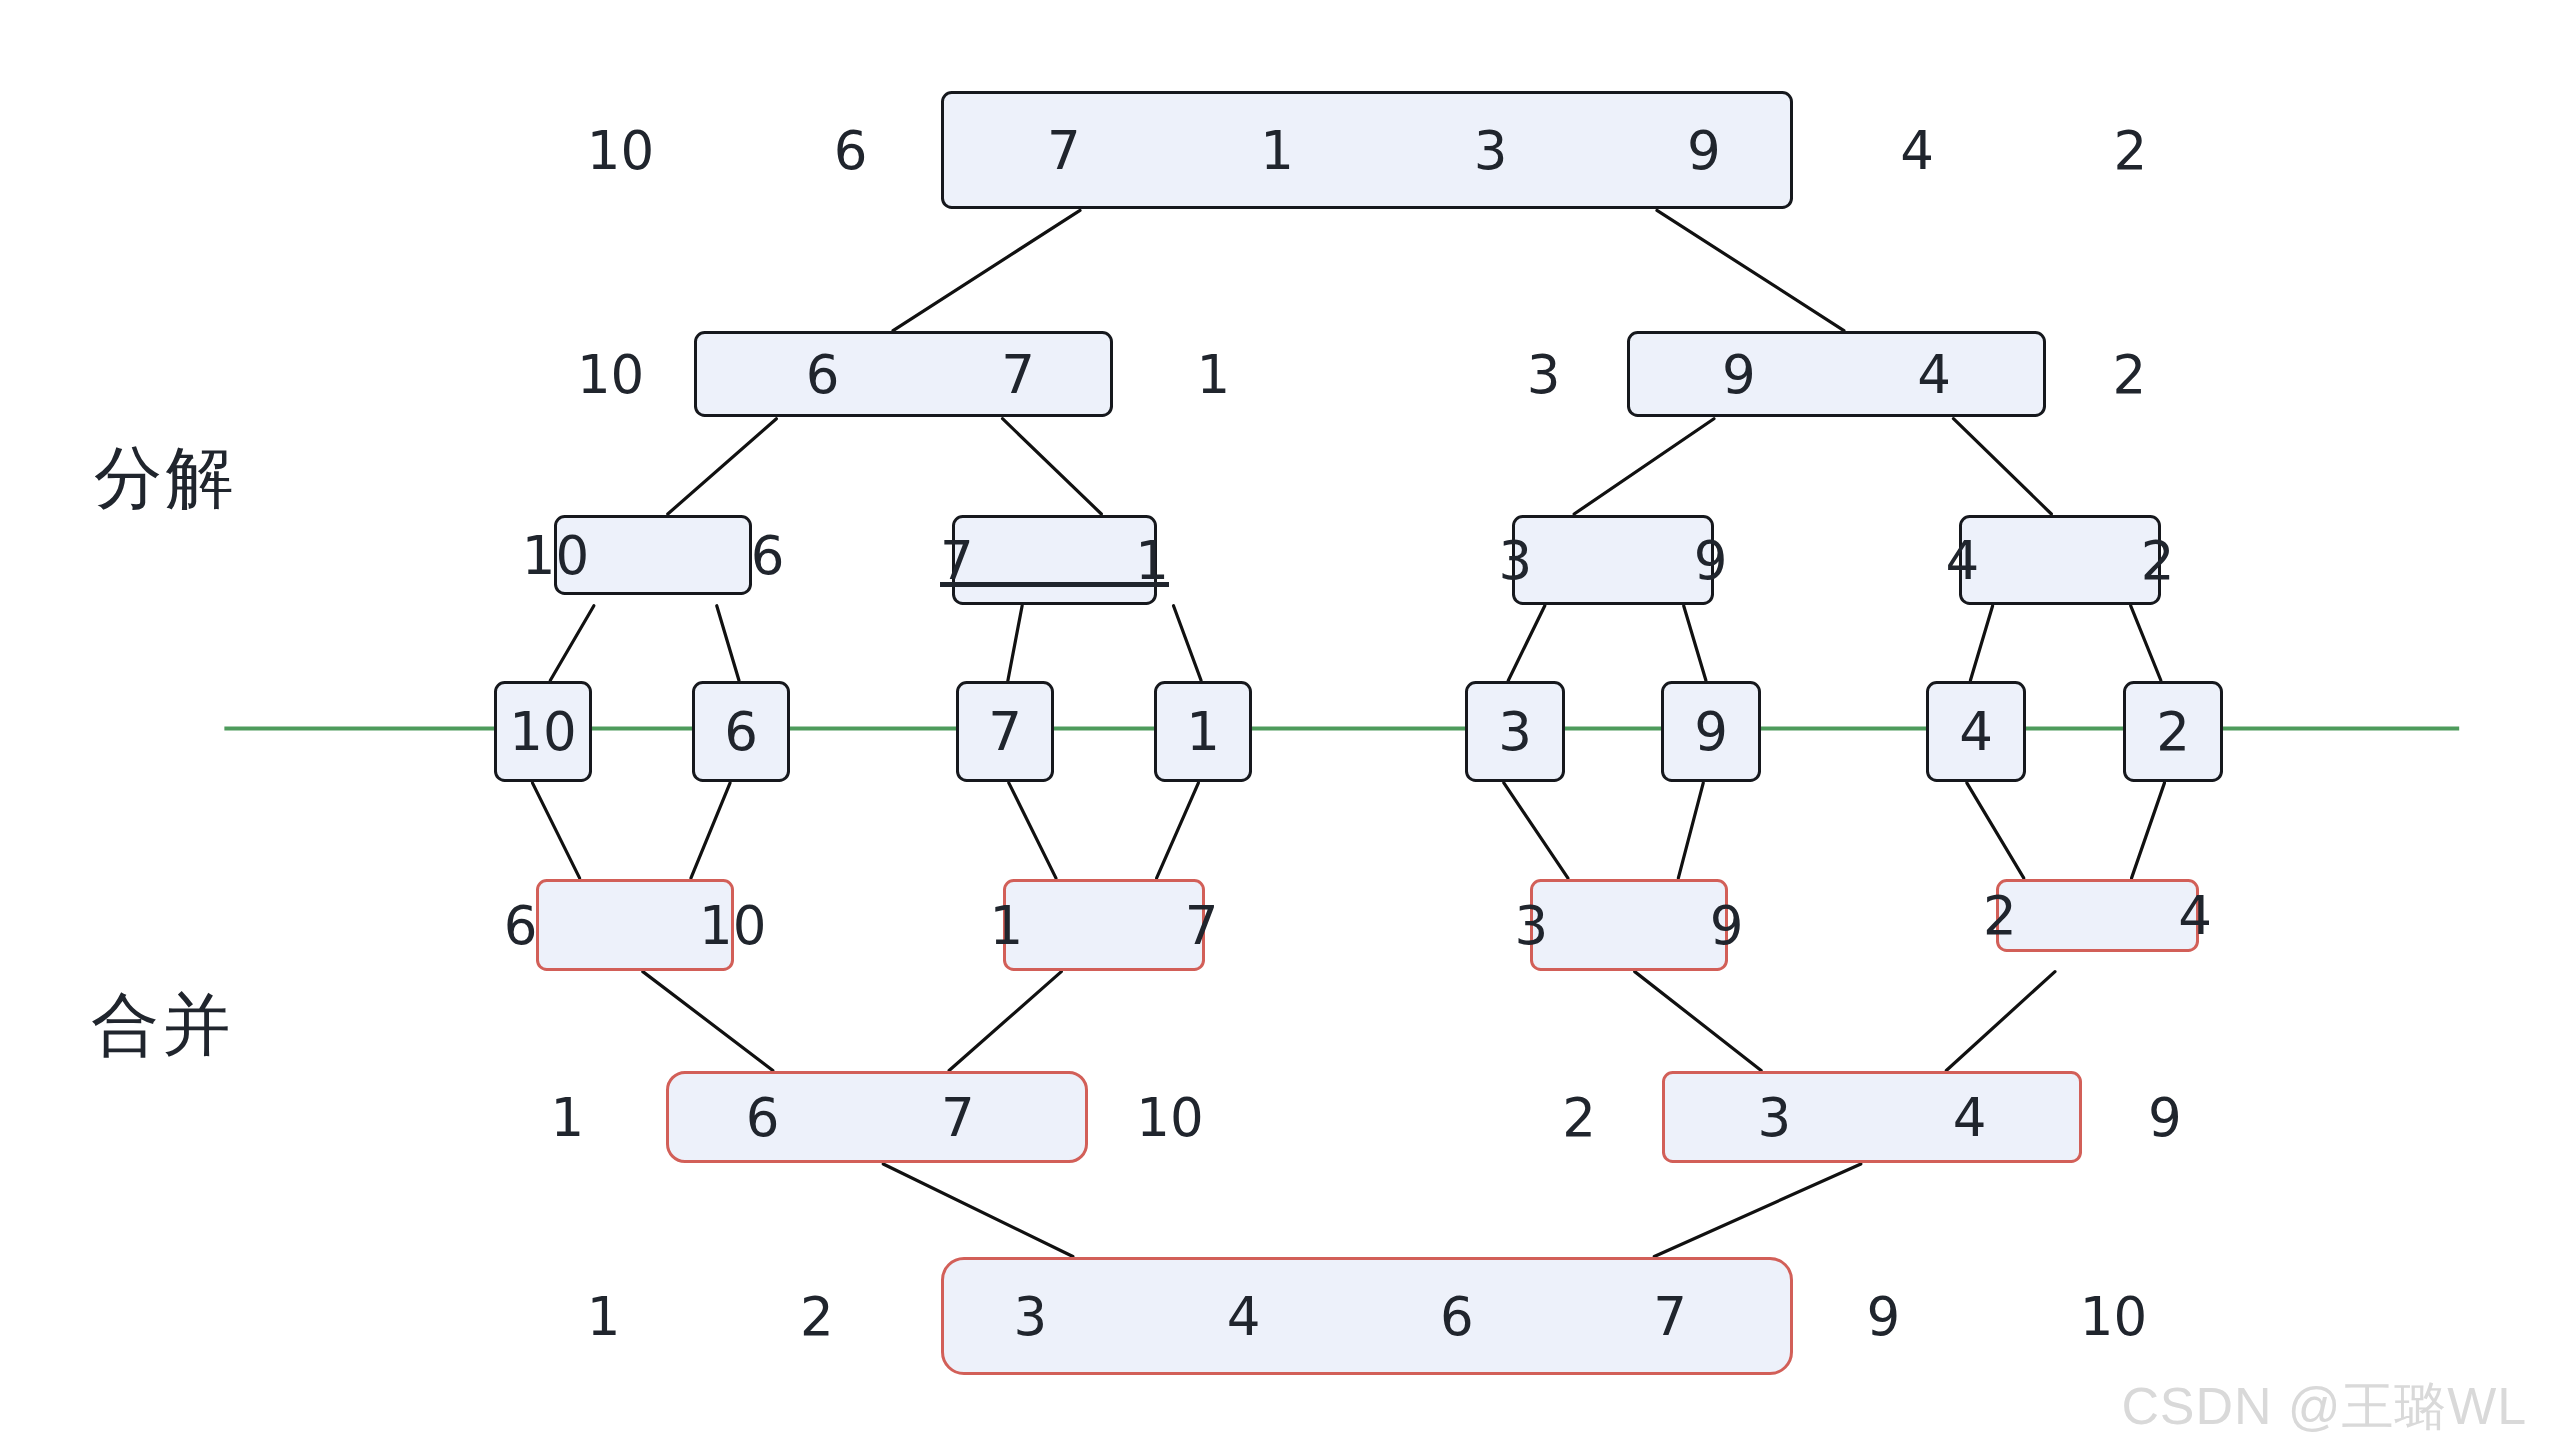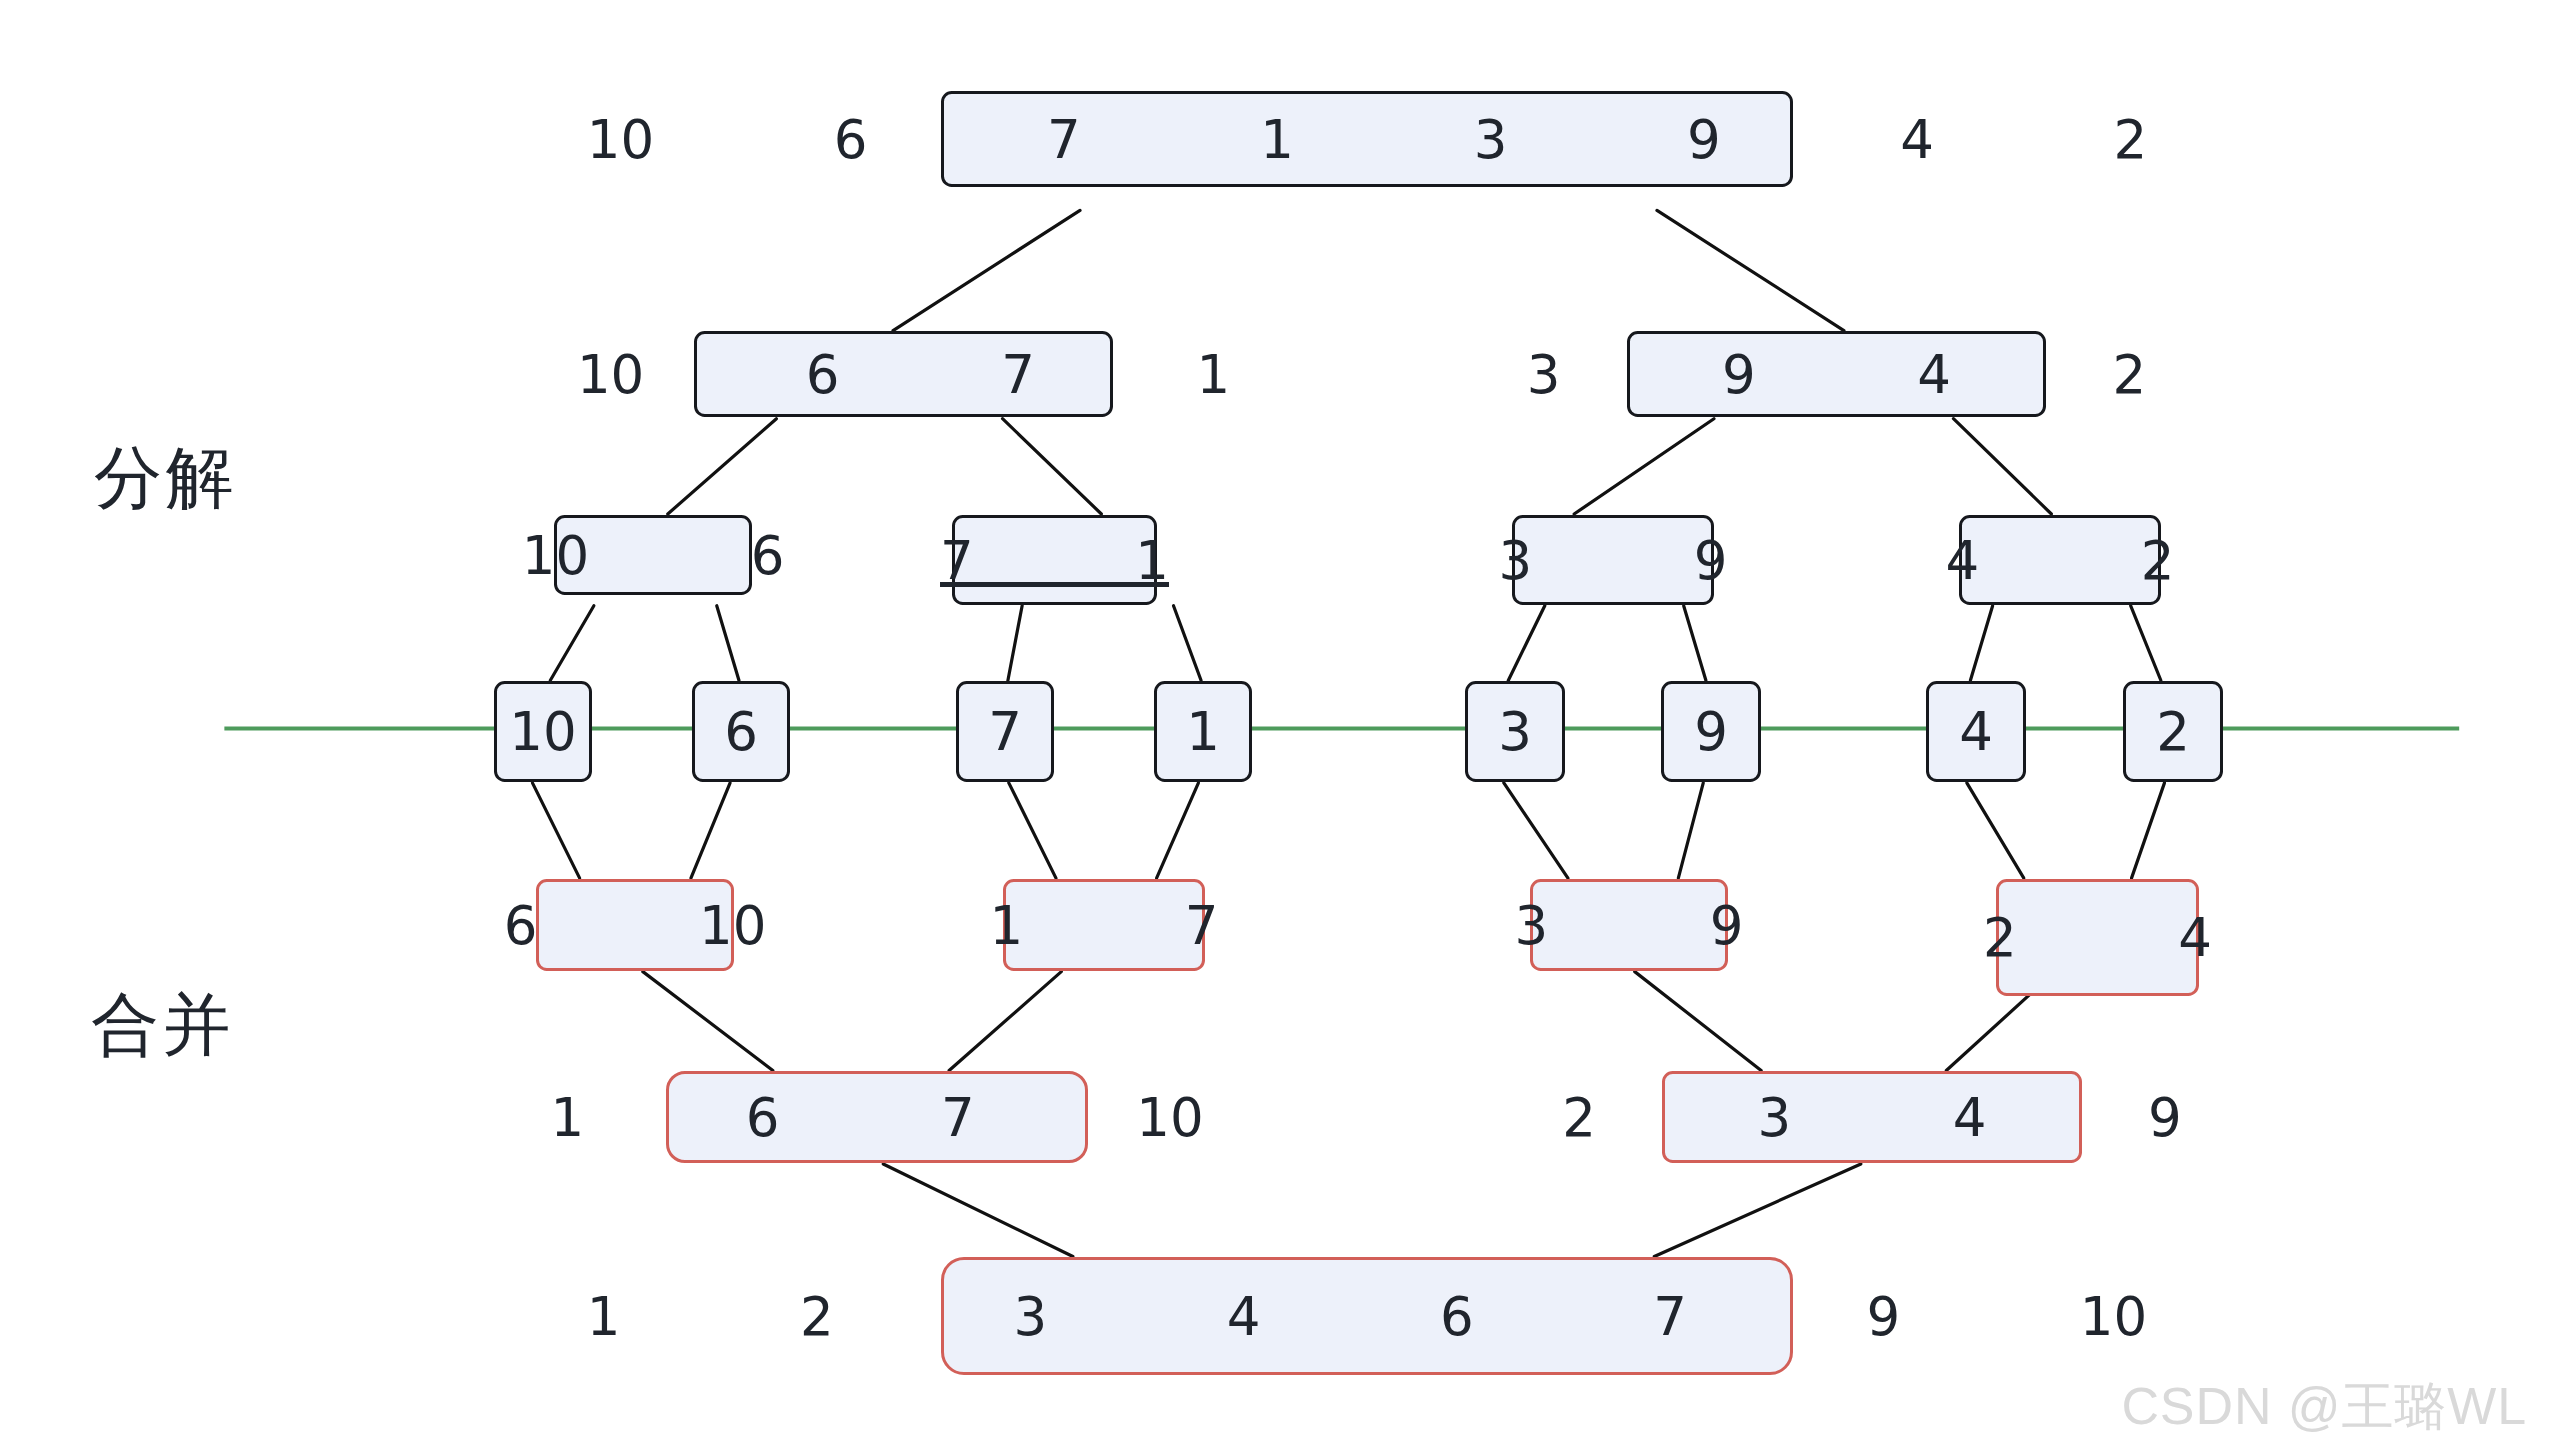--- a/index.html
+++ b/index.html
@@ -91,21 +91,21 @@
     <line class="conn" x1="1192" y1="1091" x2="1066" y2="1202"></line>
     <line class="conn" x1="1836" y1="1091" x2="1978" y2="1202"></line>
     <line class="conn" x1="2308" y1="1091" x2="2186" y2="1202"></line>
     <line class="conn" x1="992" y1="1307" x2="1205" y2="1411"></line>
     <line class="conn" x1="2090" y1="1307" x2="1858" y2="1411"></line>
   </svg>
 
   <div class="phase-label" style="left:94px; top:433px;">分解</div>
   <div class="phase-label" style="left:91px; top:980px;">合并</div>
 
-  <div class="node wide" style="left:941px; top:91px; width:852px; height:96px;">10   6   7   1   3   9   4   2</div>
+  <div class="node wide" style="left:941px; top:91px; width:852px; height:118px;">10   6   7   1   3   9   4   2</div>
 
   <div class="node" style="left:694px; top:331px; width:419px; height:86px;">10   6   7   1</div>
   <div class="node" style="left:1627px; top:331px; width:419px; height:86px;">3   9   4   2</div>
 
   <div class="node" style="left:554px; top:515px; width:198px; height:80px;">10   6</div>
   <div class="node" style="left:952px; top:515px; width:205px; height:90px;text-decoration:underline;">7   1</div>
   <div class="node" style="left:1512px; top:515px; width:202px; height:90px;">3   9</div>
   <div class="node" style="left:1959px; top:515px; width:202px; height:90px;">4   2</div>
 
   <div class="node" style="left:494px; top:681px; width:98px; height:101px;">10</div>
@@ -113,21 +113,21 @@
   <div class="node" style="left:956px; top:681px; width:98px; height:101px;">7</div>
   <div class="node" style="left:1154px; top:681px; width:98px; height:101px;">1</div>
   <div class="node" style="left:1465px; top:681px; width:100px; height:101px;">3</div>
   <div class="node" style="left:1661px; top:681px; width:100px; height:101px;">9</div>
   <div class="node" style="left:1926px; top:681px; width:100px; height:101px;">4</div>
   <div class="node" style="left:2123px; top:681px; width:100px; height:101px;">2</div>
 
   <div class="node merge" style="left:536px; top:879px; width:198px; height:92px;">6   10</div>
   <div class="node merge" style="left:1003px; top:879px; width:202px; height:92px;">1   7</div>
   <div class="node merge" style="left:1530px; top:879px; width:198px; height:92px;">3   9</div>
-  <div class="node merge" style="left:1996px; top:879px; width:203px; height:117px;">2   4</div>
+  <div class="node merge" style="left:1996px; top:879px; width:203px; height:73px;">2   4</div>
 
   <div class="node merge" style="left:666px; top:1071px; width:422px; height:92px;border-radius:19px;">1   6   7   10</div>
   <div class="node merge" style="left:1662px; top:1071px; width:420px; height:92px;">2   3   4   9</div>
 
   <div class="node merge wide" style="left:941px; top:1257px; width:852px; height:118px;border-radius:23px;">1   2   3   4   6   7   9   10</div>
 
   <div class="watermark">CSDN @王璐WL</div>
 
 </div>
 

